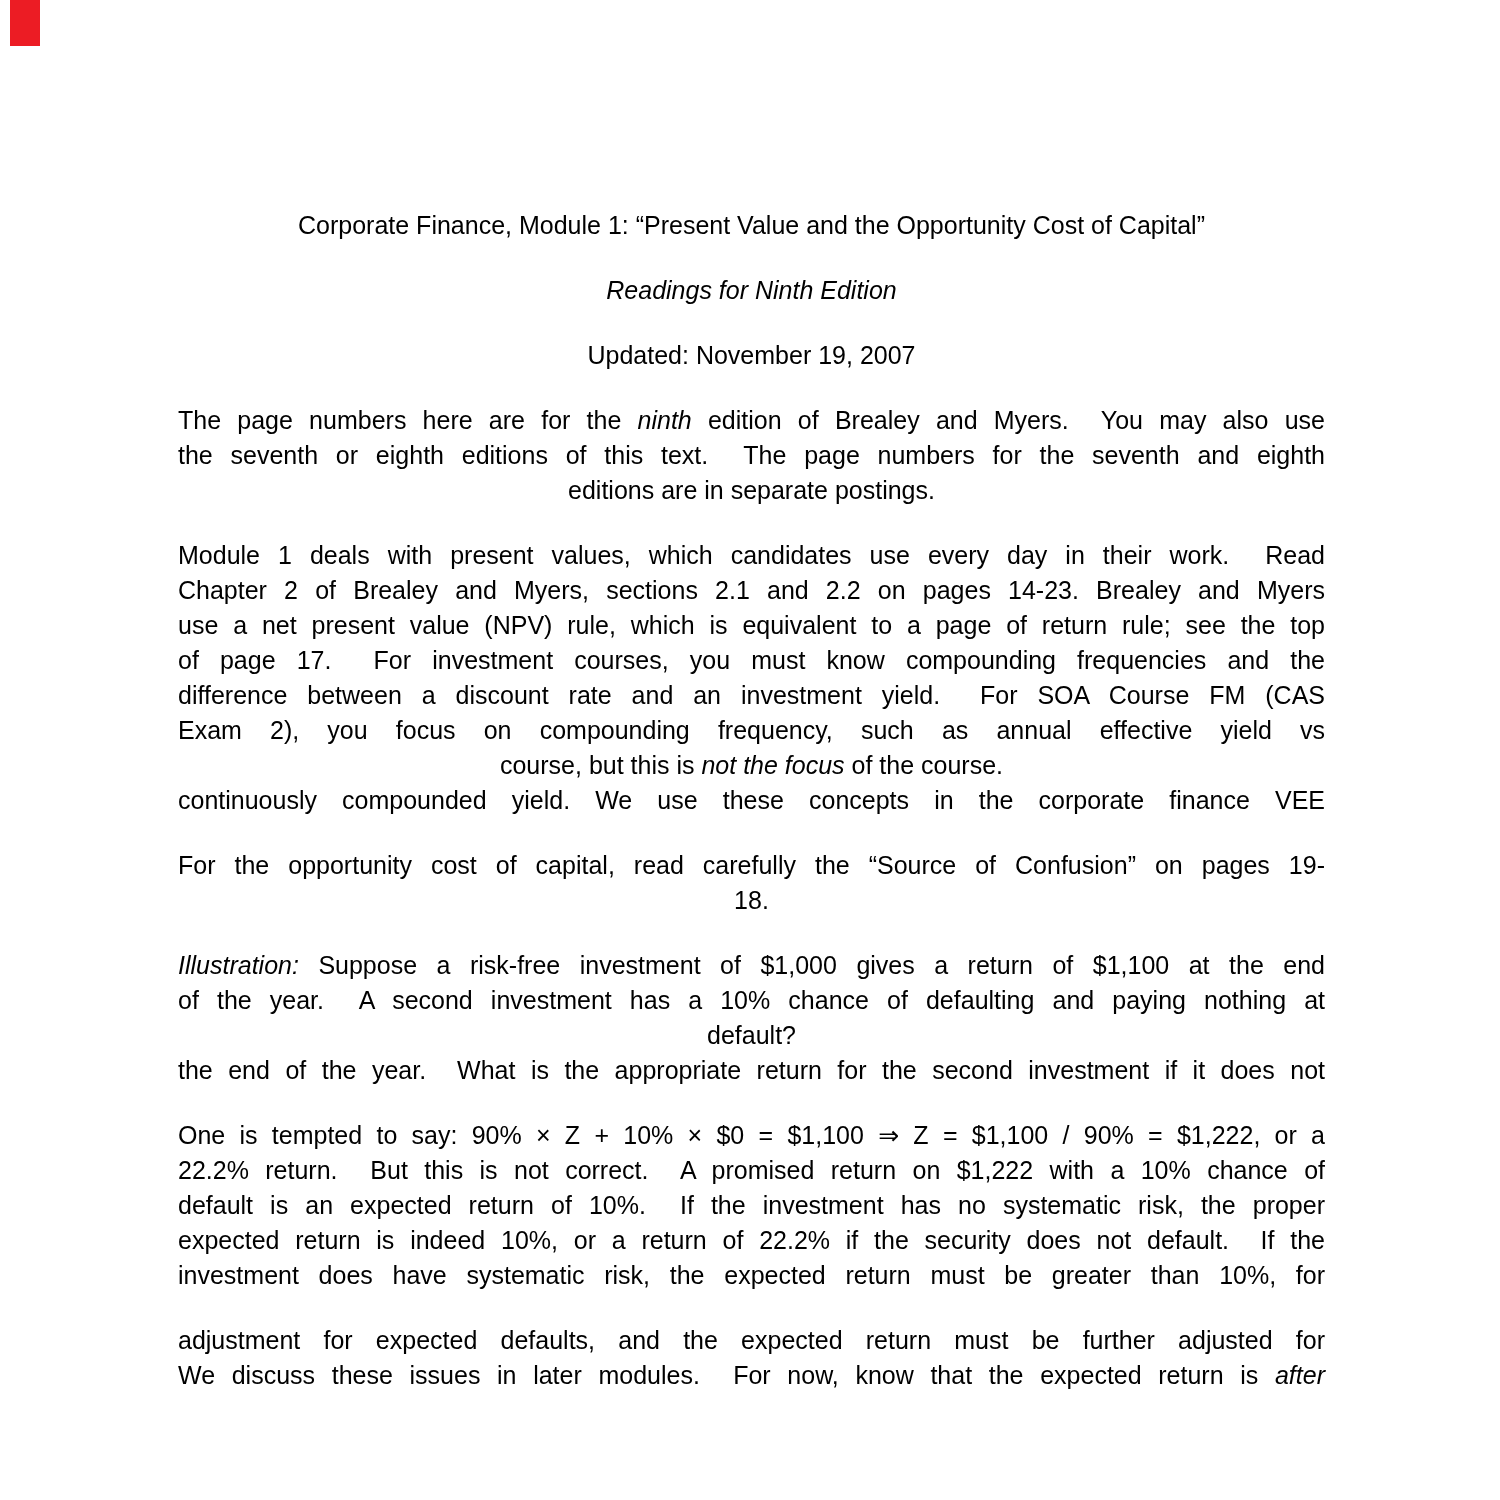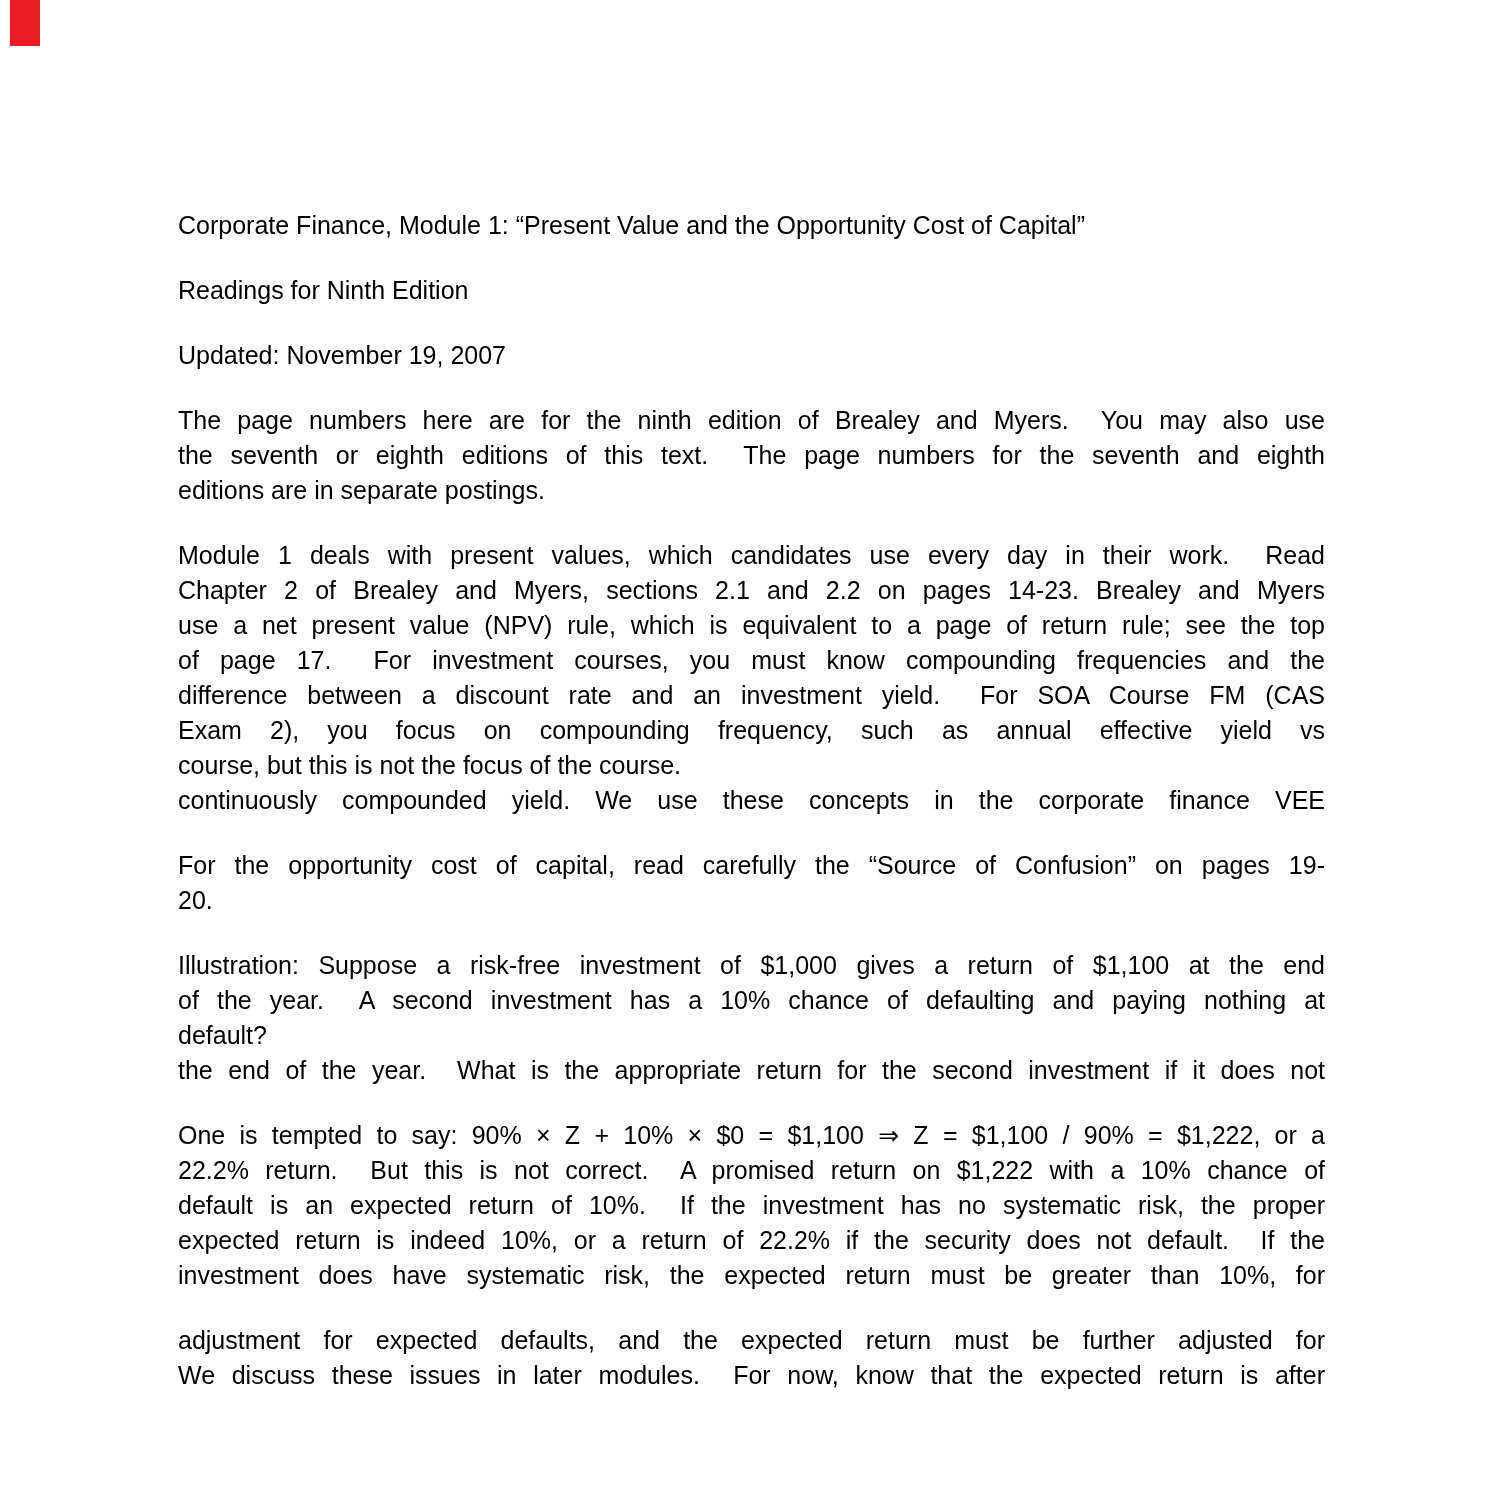--- a/index.html
+++ b/index.html
@@ -18,23 +18,23 @@
   }
   .doc-body {
     position: absolute;
     left: 178px; top: 208px;
     width: 1147px;
     font-size: 25px;
     line-height: 35px;
     color: #000000;
   }
   .paragraph { margin: 0 0 30px 0; }
-  .line { text-align: left; }
+  .line { text-align: center; }
   .line.fill { text-align: justify; text-align-last: justify; }
-  .it { }
+  .it { font-style: italic; }
 </style>
 </head>
 <body style="background: rgb(255, 255, 255);">
 
 <div class="corner-tab" style="background: rgb(236, 28, 36);"></div>
 
 <div class="doc-body" style="color: rgb(0, 0, 0);">
     <div class="paragraph">
       <div class="line"><span>Corporate Finance, Module 1: “Present Value and the Opportunity Cost of Capital”</span></div>
     </div>
@@ -54,21 +54,21 @@
       <div class="line fill"><span>Chapter 2 of Brealey and Myers, sections 2.1 and 2.2 on pages 14-23. Brealey and Myers</span></div>
       <div class="line fill"><span>use a net present value (NPV) rule, which is equivalent to a page of return rule; see the top</span></div>
       <div class="line fill"><span>of page 17.&nbsp; For investment courses, you must know compounding frequencies and the</span></div>
       <div class="line fill"><span>difference between a discount rate and an investment yield.&nbsp; For SOA Course FM (CAS</span></div>
       <div class="line fill"><span>Exam 2), you focus on compounding frequency, such as annual effective yield vs</span></div>
       <div class="line"><span>course, but this is </span><span class="it">not the focus</span><span> of the course.</span></div>
       <div class="line fill"><span>continuously compounded yield. We use these concepts in the corporate finance VEE</span></div>
     </div>
     <div class="paragraph">
       <div class="line fill"><span>For the opportunity cost of capital, read carefully the “Source of Confusion” on pages 19-</span></div>
-      <div class="line"><span>20.</span></div>
+      <div class="line"><span>18.</span></div>
     </div>
     <div class="paragraph">
       <div class="line fill"><span class="it">Illustration:</span><span> Suppose a risk-free investment of $1,000 gives a return of $1,100 at the end</span></div>
       <div class="line fill"><span>of the year.&nbsp; A second investment has a 10% chance of defaulting and paying nothing at</span></div>
       <div class="line"><span>default?</span></div>
       <div class="line fill"><span>the end of the year.&nbsp; What is the appropriate return for the second investment if it does not</span></div>
     </div>
     <div class="paragraph">
       <div class="line fill"><span>One is tempted to say: 90% × Z + 10% × $0 = $1,100 ⇒ Z = $1,100 / 90% = $1,222, or a</span></div>
       <div class="line fill"><span>22.2% return.&nbsp; But this is not correct.&nbsp; A promised return on $1,222 with a 10% chance of</span></div>

